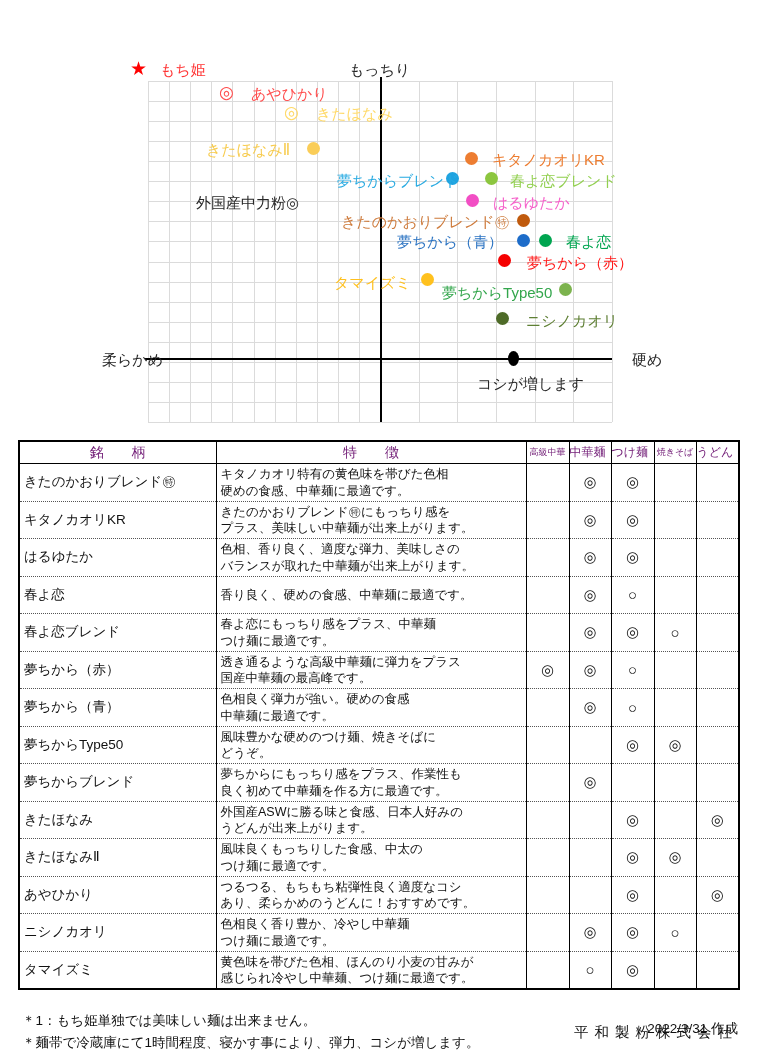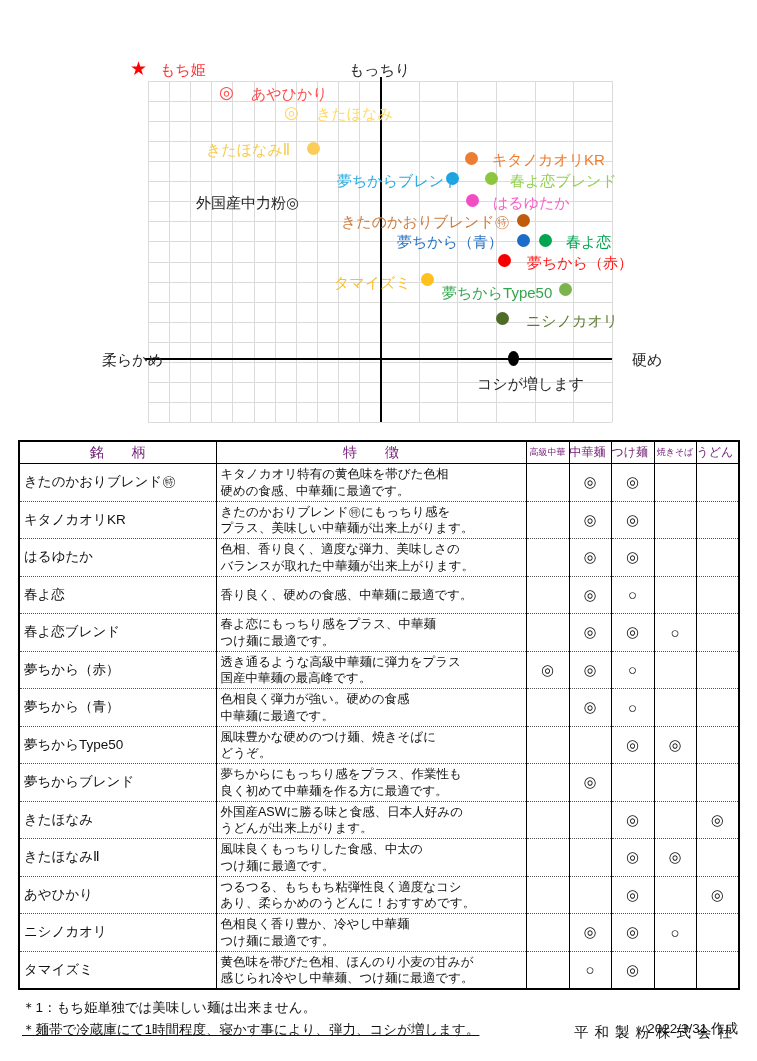--- a/index.html
+++ b/index.html
@@ -37,22 +37,22 @@
   .th-brand, .th-feat { font-size:14px; text-align:center; }
   .th-small { font-size:9px; text-align:center; }
   .th-med { font-size:12px; text-align:left; }
   .flour-table tbody td { border-bottom:1px dotted #555; height:35.5px; vertical-align:middle; }
   .flour-table tbody tr:last-child td { border-bottom:none; }
   td.brand { font-size:13.5px; padding-left:4px; color:#111; }
   td.features { font-size:12.5px; vertical-align:top; padding:1px 0 0 4px; color:#111; }
   td.features div { line-height:16.5px; white-space:nowrap; }
   td.mark { text-align:center; font-size:15px; color:#111; }
   
-  .note { position:absolute; left:22px; font-size:13.5px; color:#111; white-space:nowrap; }
-  .note1 { top:999px; } .note2 { top:1021px;text-decoration:underline; }
+  .note { position:absolute; left:22px; font-size:13.5px; color:#111; white-space:nowrap;margin-top:13px; }
+  .note1 { top:999px; } .note2 { top:1021px; }
   .company { position:absolute; right:19px; top:1023px; font-size:14.5px; letter-spacing:6px; color:#111; white-space:nowrap; }
   .madeon { position:absolute; right:19px; top:1020px; font-size:13.5px; color:#111; white-space:nowrap; }
 </style>
 </head>
 <body>
 
 <div class="page">
 
 
   <div class="chart">

